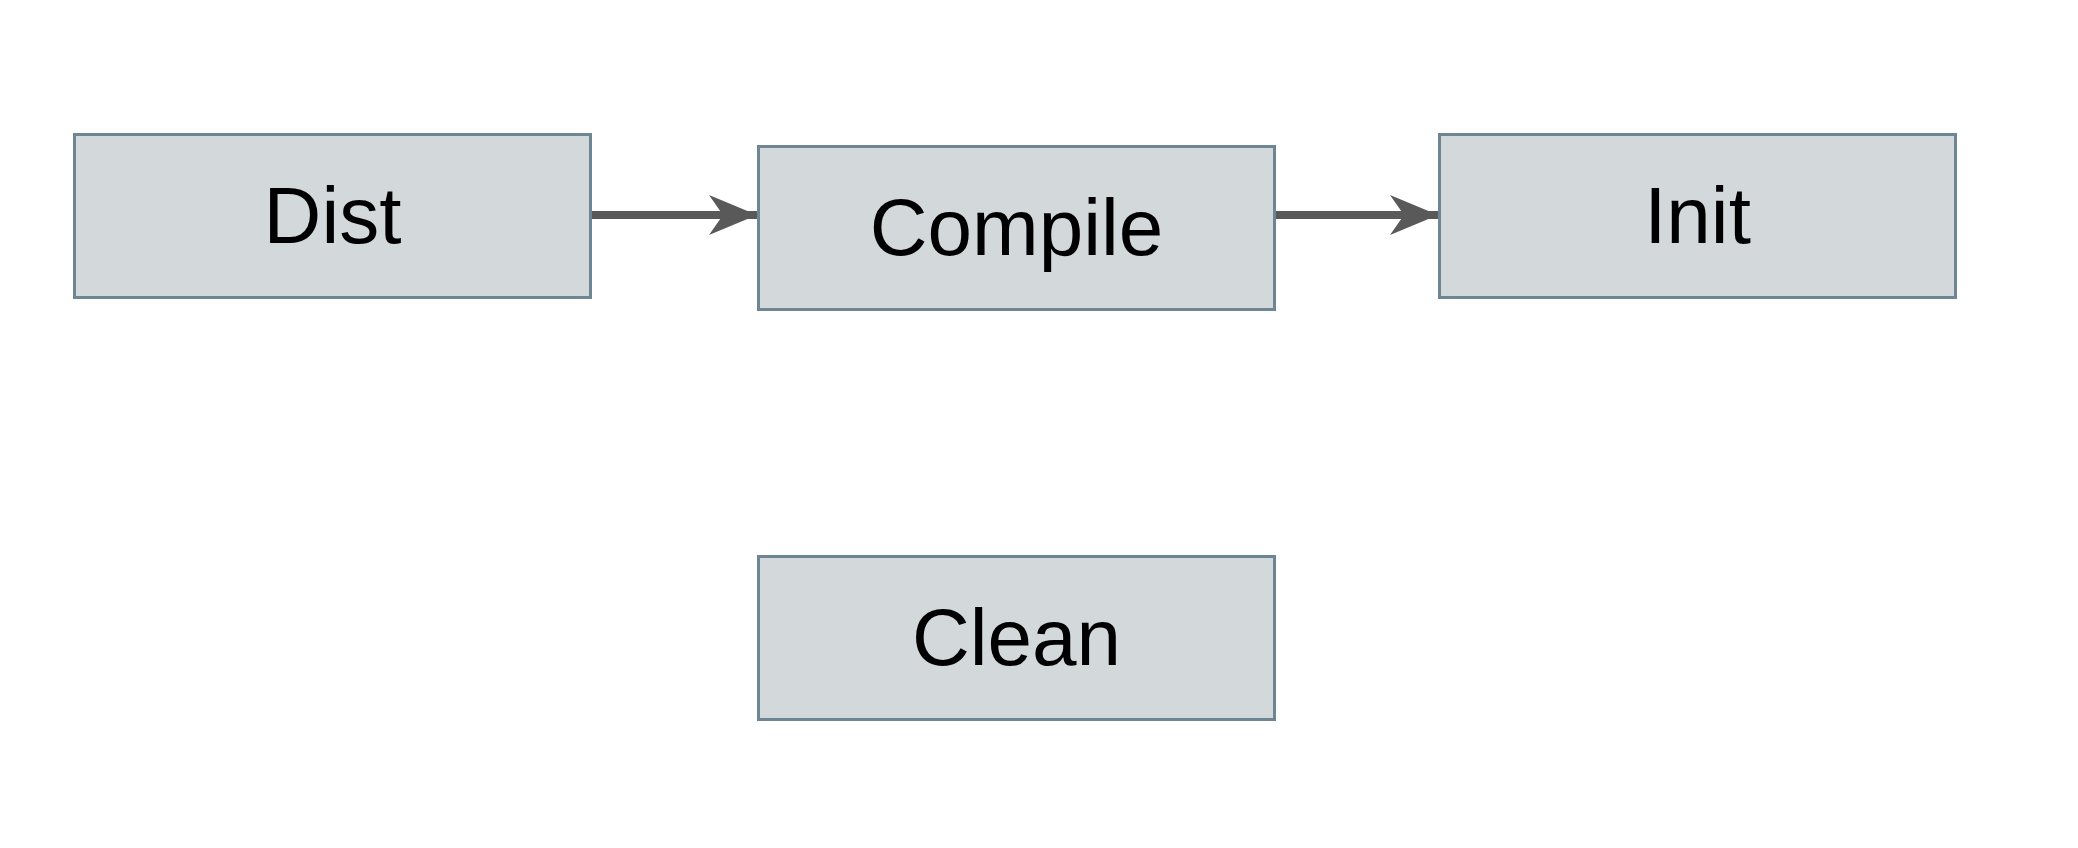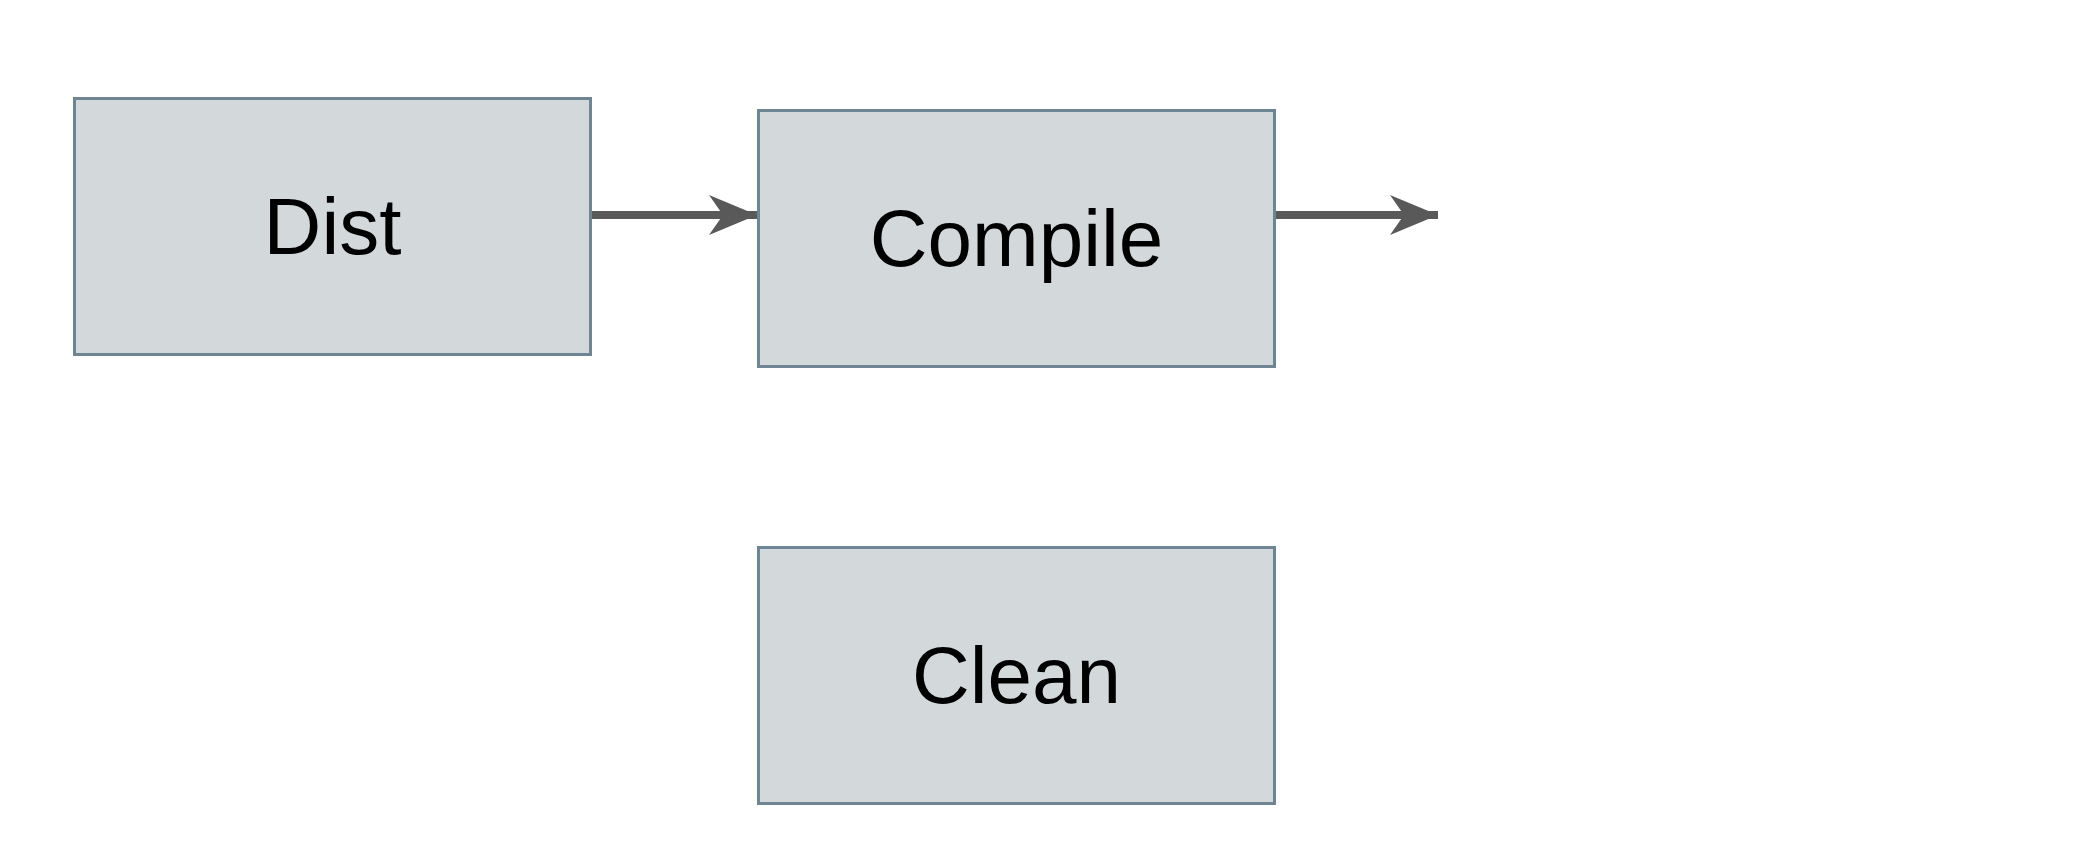--- a/index.html
+++ b/index.html
@@ -11,38 +11,39 @@
     position: relative;
     width: 2078px;
     height: 848px;
     background: var(--background, #ffffff);
     font-family: "Liberation Sans", "DejaVu Sans", sans-serif;
     overflow: hidden;
   }
   .node {
     position: absolute;
     width: 519px;
-    height: 259px;
+    height: 166px;
     background: var(--node-fill, #d3d9db);
     border: 3px solid var(--node-border, #6e8593);
     box-sizing: border-box;
     display: flex;
     align-items: center;
     justify-content: center;
+    margin-top: 36px;
   }
   .node-label {
     font-size: 80px;
     color: var(--node-text, #000000);
     line-height: 1;
     white-space: nowrap;
   }
   #node-dist    { left: 73px;   top: 97px; }
   #node-compile { left: 757px;  top: 109px; }
   #node-init    { left: 1438px; top: 97px; }
-  #node-clean   { left: 757px;  top: 546px; }
+  #node-clean   { left: 757px;  top: 519px; }
   .edges-layer {
     position: absolute;
     left: 0;
     top: 0;
     width: 2078px;
     height: 848px;
     pointer-events: none;
   }
   .edge-line {
     stroke: var(--arrow-color, #595959);
@@ -72,18 +73,21 @@
   </svg>
 
   <div class="node" id="node-dist">
     <span class="node-label">Dist</span>
   </div>
 
   <div class="node" id="node-compile">
     <span class="node-label">Compile</span>
   </div>
 
+  <div class="node" id="node-init">
+    <span class="node-label">Init</span>
+  </div>
 
   <div class="node" id="node-clean">
     <span class="node-label">Clean</span>
   </div>
 
 </div>
 
 </body></html>

